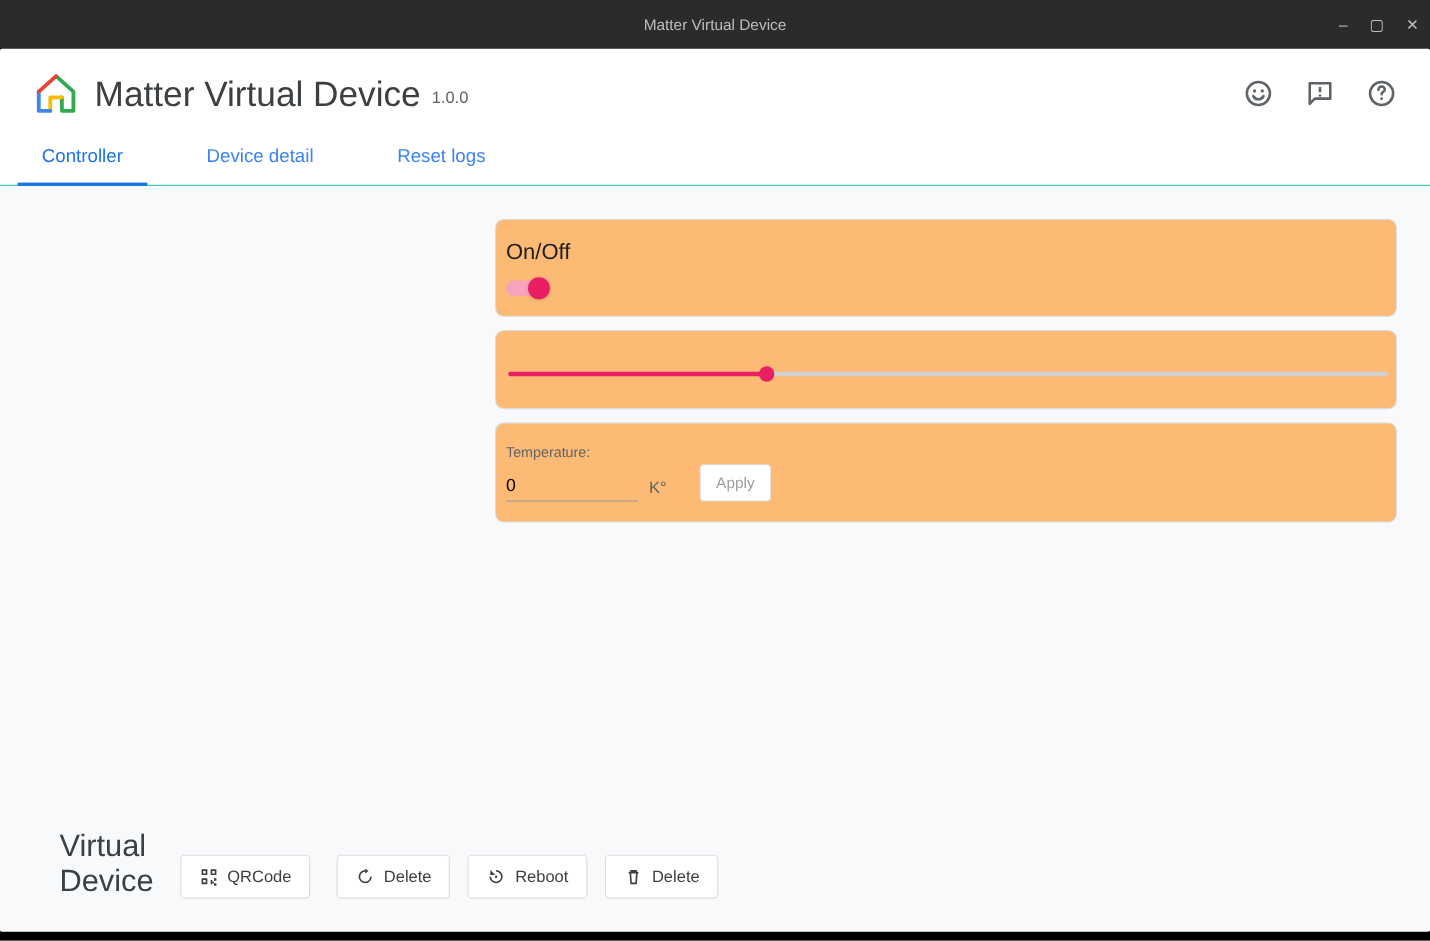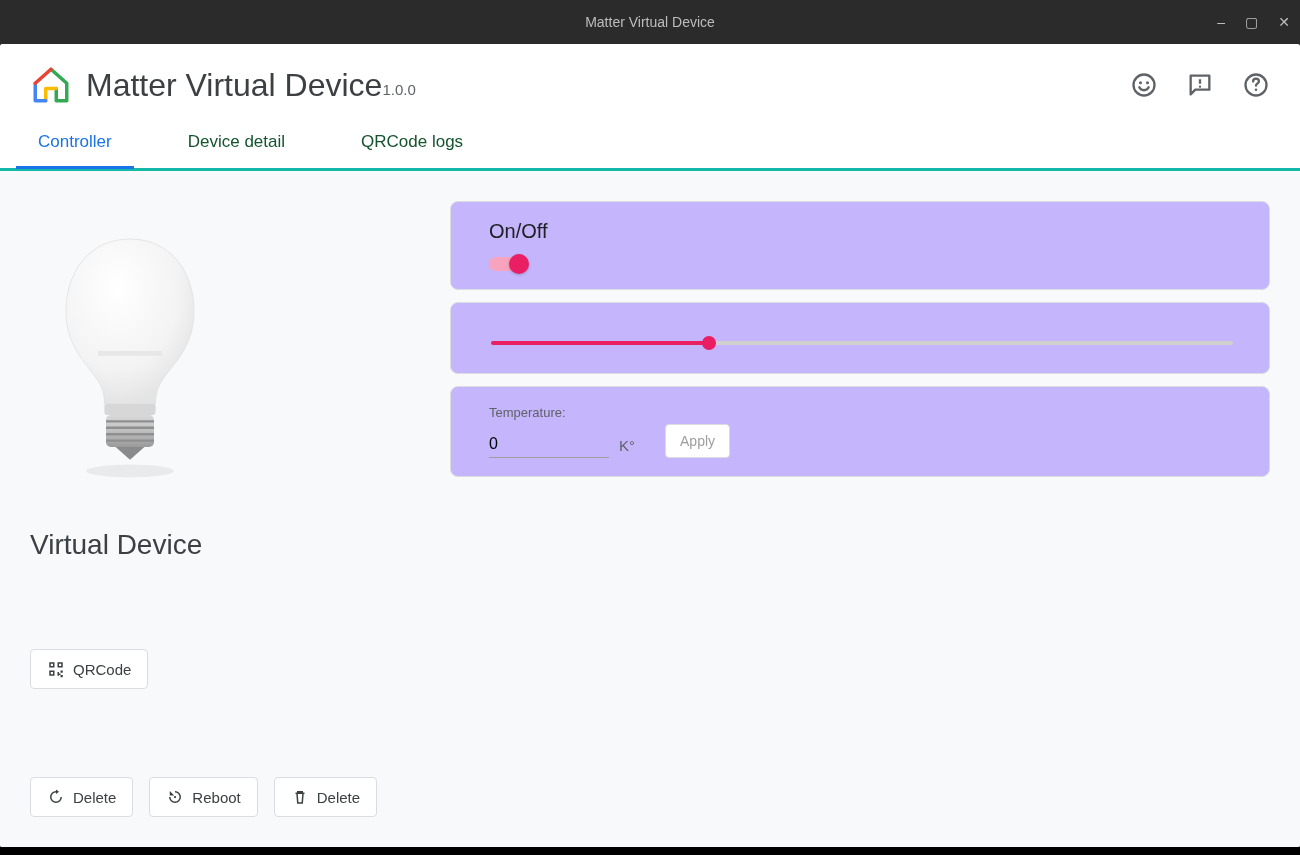--- a/index.html
+++ b/index.html
@@ -34,32 +34,32 @@
     overflow:hidden;
   }
   .bottom-strip { height:8px; background:#000; }
 
   .header {
     display:flex; align-items:center;
     padding:20px 30px 10px 30px;
   }
   .logo { width:42px; height:42px; margin-right:14px; }
   .app-title { font-size:32px; color:#3c4043; font-weight:400; }
-  .app-version { font-size:15px; color:#5f6368; margin-left:0; position:relative; top:4px; }
+  .app-version { font-size:15px; color:#5f6368; margin-left:10px; position:relative; top:4px; }
   .header-icons { margin-left:auto; display:flex; gap:28px; color:#5f6368; }
   .header-icons .hicon { width:28px; height:28px; cursor:pointer; }
 
   .tabs {
     display:flex; padding:0 30px;
-    border-bottom:3px solid #14b8a6;
+    border-bottom:1px solid #14b8a6;
     gap:60px;
   }
   .tab {
     padding:16px 8px;
-    color:#14532d;
+    color:#3b82f6;
     font-size:17px;
     cursor:pointer;
     position:relative;
   }
   .tab.active {
     color:#1a73e8;
   }
   .tab.active::after {
     content:""; position:absolute; left:-14px; right:-14px; bottom:-1px;
     height:3px; background:#1a73e8;
@@ -69,22 +69,22 @@
     flex:1;
     background:#f8f9fa;
     display:flex;
     padding:30px;
     gap:20px;
     overflow:auto;
   }
 
   .left-col {
     width:400px;
-    display:flex; flex-direction:column;
-    align-items:flex-start;
+    display:flex; flex-direction:row;
+    align-items:flex-end;
     gap:24px;
   }
   .device-name {
     font-size:28px; color:#3c4043; margin-top:18px; font-weight:400;
   }
   .btn-row { display:flex; gap:16px; margin-top:20px; }
   .btn {
     background:#fff;
     border:1px solid #dadce0;
     border-radius:4px;
@@ -96,24 +96,24 @@
     margin-top:44px;
   }
   .btn svg { width:18px; height:18px; }
 
   .right-col {
     flex:1;
     display:flex; flex-direction:column;
     gap:12px;
   }
   .card {
-    background:#c4b5fd;
+    background:#fdba74;
     border:1px solid #dadce0;
     border-radius:8px;
-    padding:18px 38px;
+    padding:18px 9px;
   }
   .card-title {
     font-size:20px; color:#202124; margin:0 0 14px 0; font-weight:400;
   }
   
   .toggle {
     width:36px; height:14px; background:#f8a3be; border-radius:10px;
     position:relative; cursor:pointer;
   }
   .toggle .knob {
@@ -200,21 +200,21 @@
           <circle cx="12" cy="12" r="9" fill="none" stroke="#5f6368" stroke-width="2"></circle>
           <path d="M9.5 9a2.5 2.5 0 015 0c0 1.5-2.5 1.8-2.5 3.5" fill="none" stroke="#5f6368" stroke-width="2" stroke-linecap="round"></path>
           <circle cx="12" cy="16" r="1.1" fill="#5f6368"></circle>
         </svg>
     </div>
   </div>
 
   <div class="tabs">
     <div class="tab active"><span>Controller</span></div>
     <div class="tab"><span>Device detail</span></div>
-    <div class="tab"><span>QRCode logs</span></div>
+    <div class="tab"><span>Reset logs</span></div>
   </div>
 
   <div class="content">
     <div class="left-col">
       <svg class="bulb-svg" viewBox="0 0 200 320">
         <defs>
           <radialGradient id="bulbGrad" cx="40%" cy="30%" r="70%">
             <stop offset="0%" stop-color="#ffffff"></stop>
             <stop offset="70%" stop-color="#f3f3f3"></stop>
             <stop offset="100%" stop-color="#e4e4e4"></stop>

